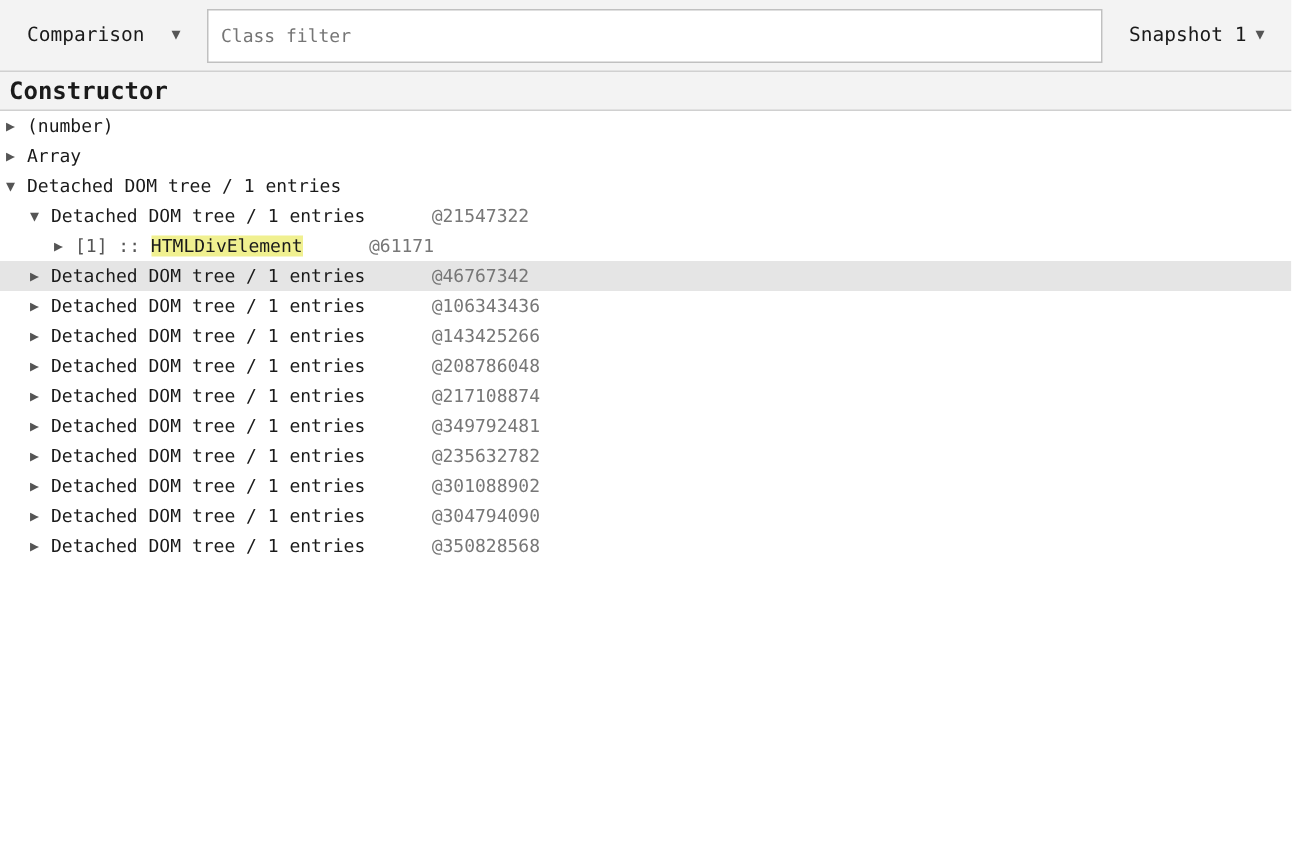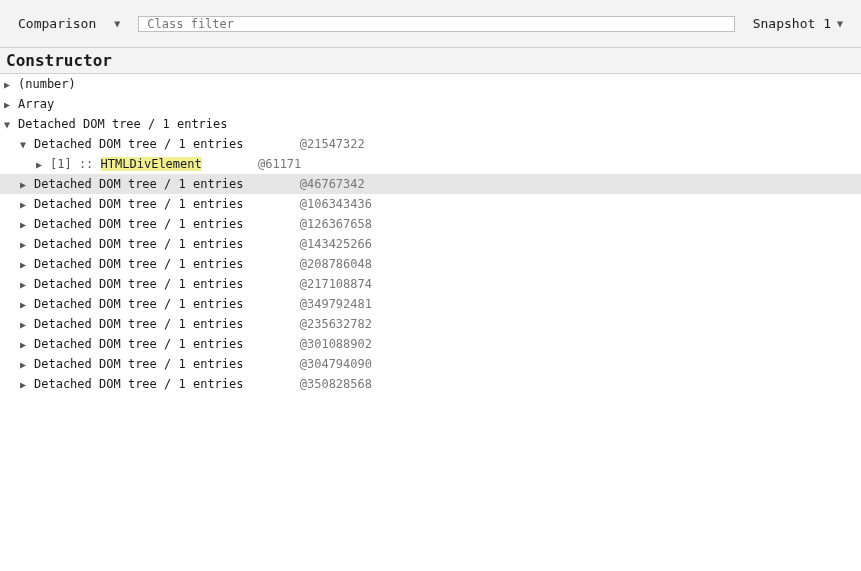--- a/index.html
+++ b/index.html
@@ -36,21 +36,21 @@
       white-space: nowrap;
     }
 
     .dropdown-arrow {
       font-size: 10px;
       color: #555;
     }
 
     .class-filter-input {
       flex: 1;
-      height: 16px;
+      height: 36px;
       border: 1px solid #c0c0c0;
       padding: 0 8px;
       font-size: 12px;
       font-family: inherit;
       color: #888;
       background: #fff;
       outline: none;
       margin: 0 8px;
     }
 
@@ -122,21 +122,21 @@
       display: inline;
     }
 
     .highlighted {
       background-color: #f0f090;
       color: #1a1a1a;
     }
 
     .at-id {
       color: #777;
-      margin-left: 14px;
+      margin-left: 2px;
       padding-left: 35px;
     }
 
     .dim {
       color: #555;
     }
   </style>
 </head>
 <body>
 
@@ -189,25 +189,20 @@
       <span class="row-label">Detached DOM tree / 1 entries <span class="at-id">@46767342</span></span>
     </div>
     <div class="tree-row">
       <span class="indent" style="width:16px;display:inline-block;"></span>
       <span class="toggle-icon collapsed"></span>
       <span class="row-label">Detached DOM tree / 1 entries <span class="at-id">@106343436</span></span>
     </div>
     <div class="tree-row">
       <span class="indent" style="width:16px;display:inline-block;"></span>
       <span class="toggle-icon collapsed"></span>
-      <span class="row-label">Detached DOM tree / 1 entries <span class="at-id">@126367658</span></span>
-    </div>
-    <div class="tree-row">
-      <span class="indent" style="width:16px;display:inline-block;"></span>
-      <span class="toggle-icon collapsed"></span>
       <span class="row-label">Detached DOM tree / 1 entries <span class="at-id">@143425266</span></span>
     </div>
     <div class="tree-row">
       <span class="indent" style="width:16px;display:inline-block;"></span>
       <span class="toggle-icon collapsed"></span>
       <span class="row-label">Detached DOM tree / 1 entries <span class="at-id">@208786048</span></span>
     </div>
     <div class="tree-row">
       <span class="indent" style="width:16px;display:inline-block;"></span>
       <span class="toggle-icon collapsed"></span>

